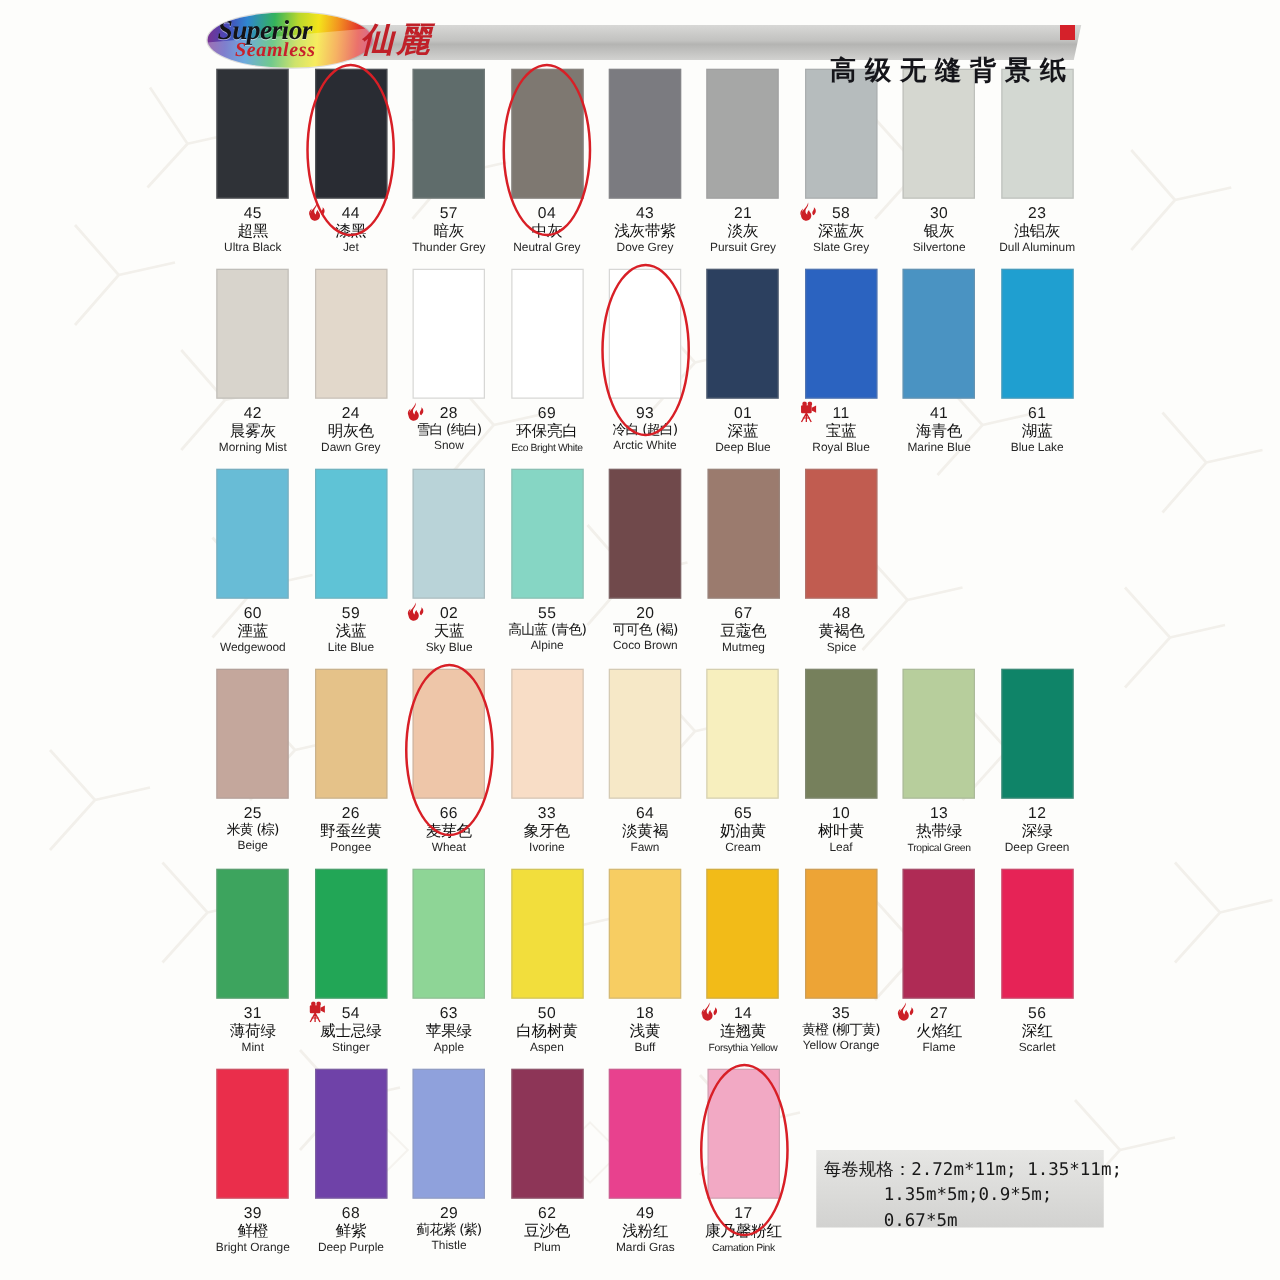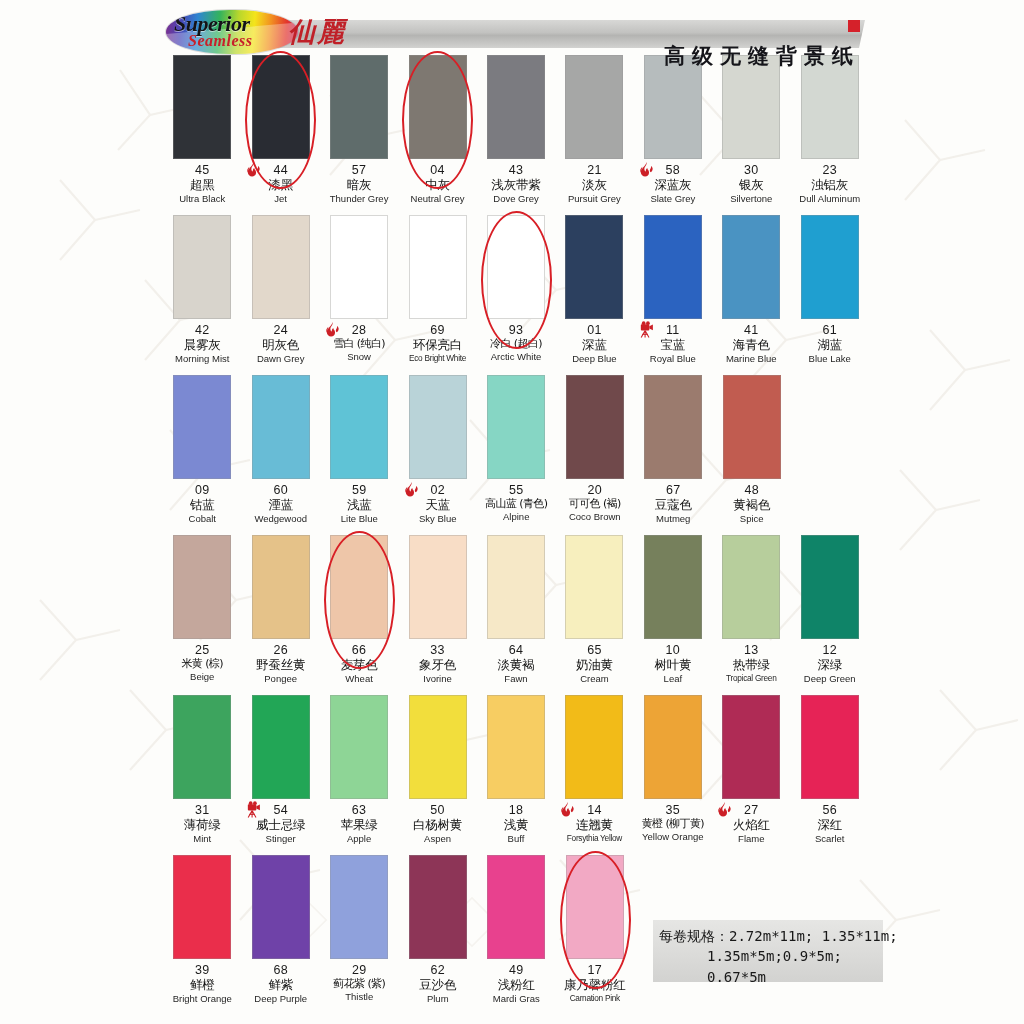--- a/index.html
+++ b/index.html
@@ -510,30 +510,20 @@
               <div class="cn">湖蓝</div>
               <div class="en">Blue Lake</div>
             </div>
           </div>
         </div>
       </div>
       <div class="row">
         <div class="cells">
           <div class="cell">
             <div class="swatch-wrap">
-              <div class="swatch" title="Cobalt" style="background: rgb(123, 137, 210);"></div>
-            </div>
-            <div class="labels">
-              <div class="code">09</div>
-              <div class="cn">钴蓝</div>
-              <div class="en">Cobalt</div>
-            </div>
-          </div>
-          <div class="cell">
-            <div class="swatch-wrap">
               <div class="swatch" title="Wedgewood" style="background: rgb(104, 188, 214);"></div>
             </div>
             <div class="labels">
               <div class="code">60</div>
               <div class="cn">湮蓝</div>
               <div class="en">Wedgewood</div>
             </div>
           </div>
           <div class="cell">
             <div class="swatch-wrap">

